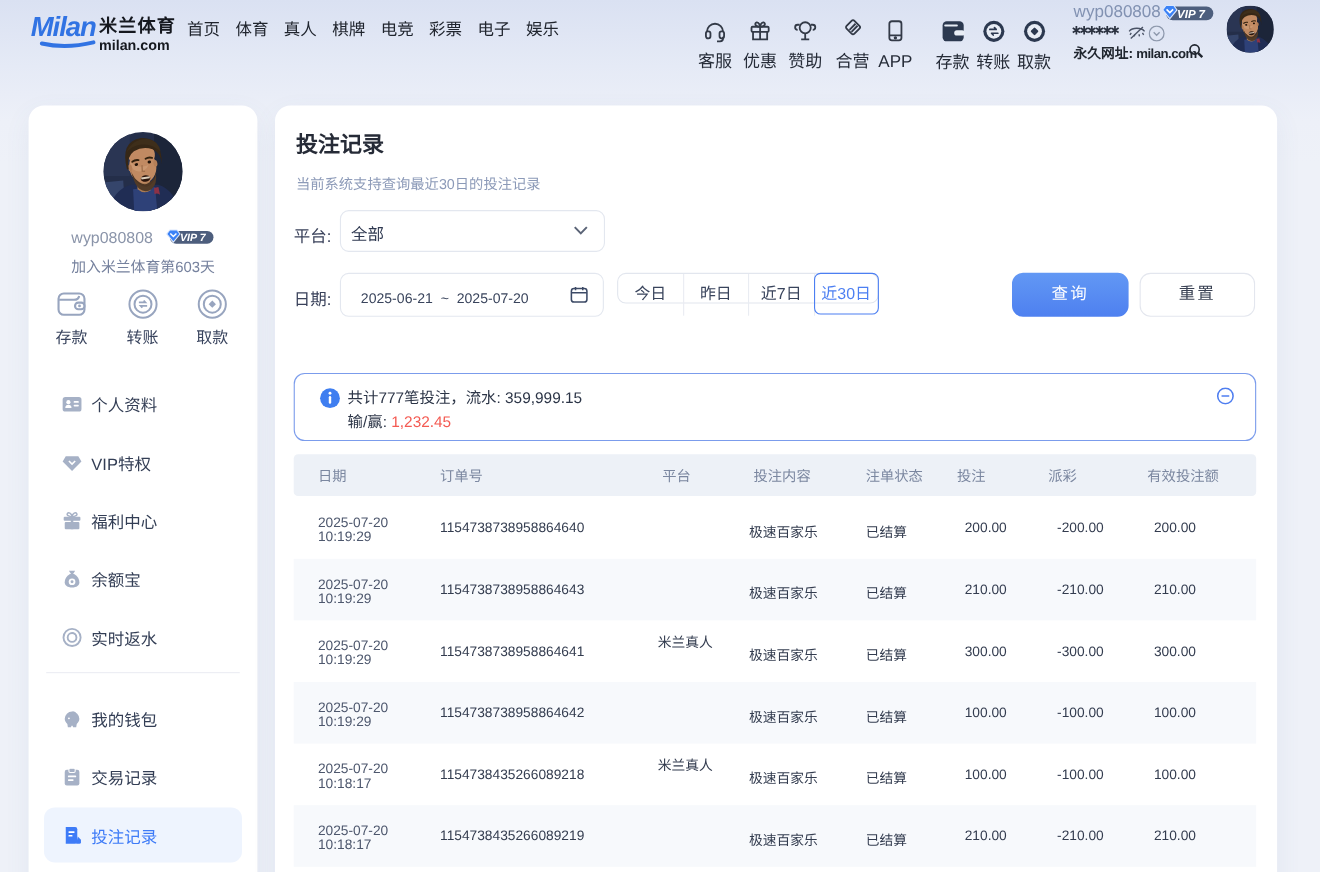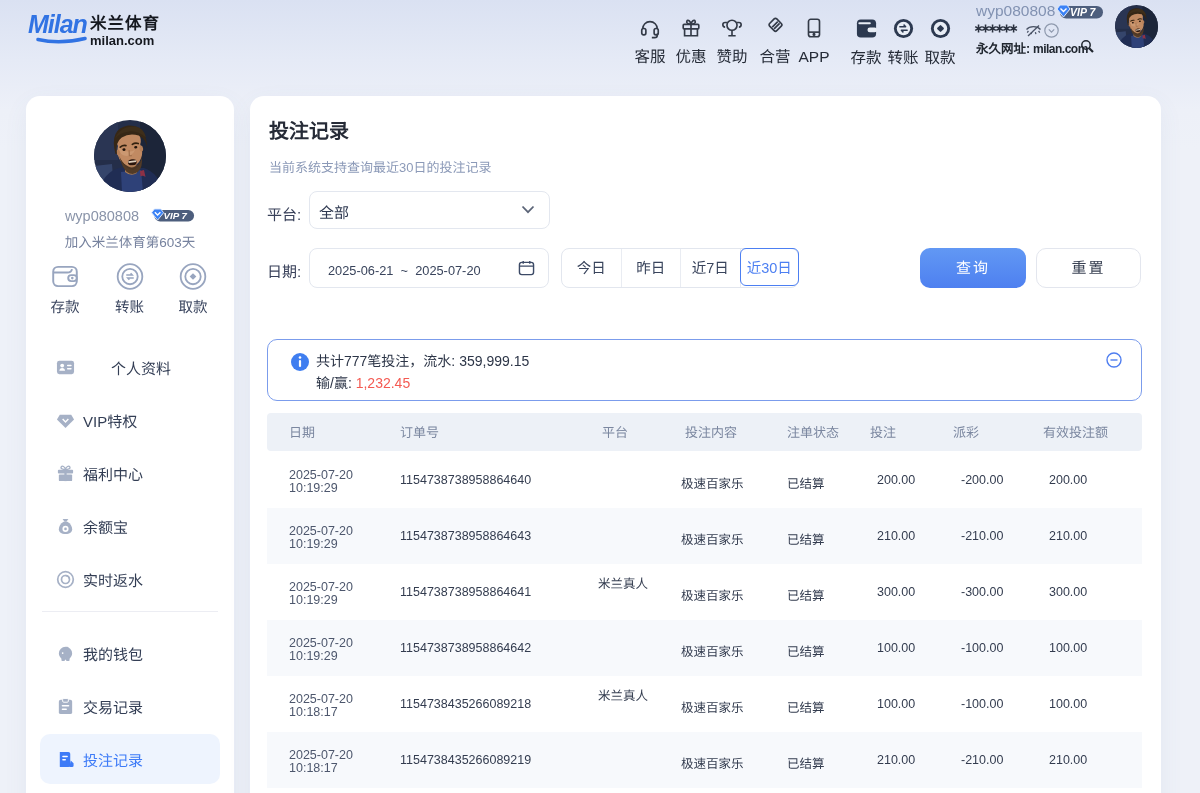--- a/index.html
+++ b/index.html
@@ -60,20 +60,30 @@
 <div id="stage">
 
 <div class="abs" style="left:28px;top:7px;">
   <svg width="150" height="44" viewBox="0 0 150 44">
     <text x="0" y="26" font-family="Liberation Sans,sans-serif" font-style="italic" font-weight="bold" font-size="25" letter-spacing="-1" fill="#3173e3">Milan</text>
     <path d="M10 32.5 Q 32 37.5 57 31.5" stroke="#3173e3" stroke-width="3.6" fill="none" stroke-linecap="round"></path>
     <text x="62" y="22" font-family="Liberation Sans,sans-serif" font-weight="bold" font-size="16.5" letter-spacing="1" fill="#15181f">米兰体育</text>
     <text x="62" y="38" font-family="Liberation Sans,sans-serif" font-weight="bold" font-size="13" fill="#15181f">milan.com</text>
   </svg>
 </div>
+<div class="nav">
+      <span>首页</span>
+      <span>体育</span>
+      <span>真人</span>
+      <span>棋牌</span>
+      <span>电竞</span>
+      <span>彩票</span>
+      <span>电子</span>
+      <span>娱乐</span>
+    </div>
 
 <div class="hcol" style="left:618px;">
       <svg width="22" height="22" viewBox="0 0 24 24" fill="none" stroke="#333a47" stroke-width="1.8">
         <path d="M4 13a8 8 0 0 1 16 0"></path>
         <rect x="3" y="12.5" width="4.5" height="7" rx="2"></rect>
         <rect x="16.5" y="12.5" width="4.5" height="7" rx="2"></rect>
         <path d="M20 18v1.5a3 3 0 0 1-3 3h-3"></path>
       </svg>
       <div class="lb">客服</div>
     </div>
@@ -279,21 +289,21 @@
   <div class="sico" style="left:135px;">
         <svg width="30" height="29" viewBox="0 0 28 27" fill="none" stroke="#98a5bf" stroke-width="1.7">
           <circle cx="14" cy="13.5" r="11.5"></circle>
           <circle cx="14" cy="13.5" r="7.2"></circle>
           <rect x="11.8" y="11.3" width="4.4" height="4.4" transform="rotate(45 14 13.5)" fill="#98a5bf" stroke="none"></rect>
         </svg>
         <div class="lb">取款</div>
       </div>
 
   <div class="menu">
-    <div class="mi" style="top:0px;gap:28px;">
+    <div class="mi" style="top:0px;">
           <svg width="19" height="19" viewBox="0 0 20 20" fill="#a6b1c6">
             <rect x="1" y="3" width="18" height="14" rx="2.5"></rect>
             <circle cx="6.5" cy="8" r="2" fill="#fff"></circle>
             <path d="M3.5 13.5c0-1.8 1.3-3 3-3s3 1.2 3 3z" fill="#fff"></path>
             <rect x="11.5" y="7" width="5" height="1.6" rx="0.8" fill="#fff"></rect>
             <rect x="11.5" y="10.5" width="5" height="1.6" rx="0.8" fill="#fff"></rect>
           </svg>
           <span class="t">个人资料</span>
         </div>
     <div class="mi" style="top:53px;">
@@ -371,21 +381,21 @@
       </svg>
 
   <div class="flabel" style="left:17px;top:164px;">日期:</div>
   <div class="selbox" style="left:59px;top:152px;width:240px;height:40px;"></div>
   <div class="abs" style="left:78px;top:167px;font-size:12.8px;color:#39445c;">2025-06-21&nbsp; ~ &nbsp;2025-07-20</div>
   <svg class="abs" style="left:268px;top:164px;" width="17" height="16" viewBox="0 0 18 17" fill="none" stroke="#3c4a66" stroke-width="1.5">
         <rect x="1.5" y="2.5" width="15" height="13" rx="2.5"></rect>
         <path d="M1.5 6.5h15M5.5 1v3M12.5 1v3"></path>
       </svg>
 
-  <div class="seg" style="left:311px;top:152px;width:238px;height:40px;">
+  <div class="seg" style="left:311px;top:152px;width:238px;height:28px;">
     <div class="s">今日</div>
         <div class="s">昨日</div>
         <div class="s">近7日</div>
         <div class="s" style="border:1px solid #4c7ff2;border-radius:6px;color:#4c7ff2;height:38px;margin:-1px;line-height:38px;">近30日</div>
   </div>
   <div class="btn r" style="left:786px;top:152px;width:105px;">重置</div>
   <div class="btn q" style="left:670px;top:152px;width:106px;">查询</div>
 
   <div class="sum">
     <svg class="abs" style="left:22px;top:12px;" width="20" height="20" viewBox="0 0 20 20">

